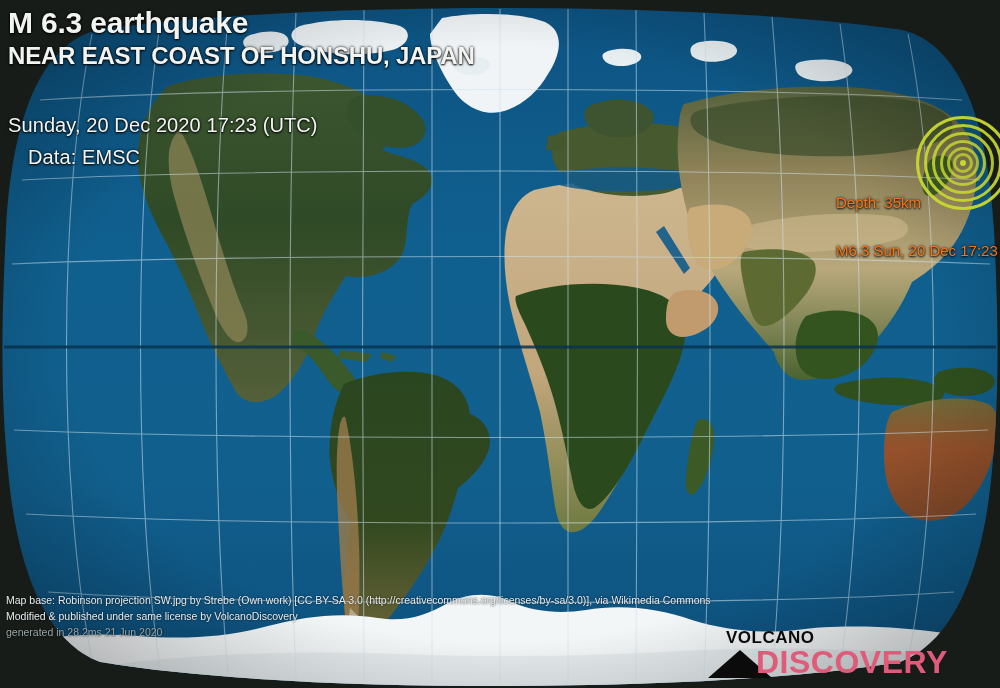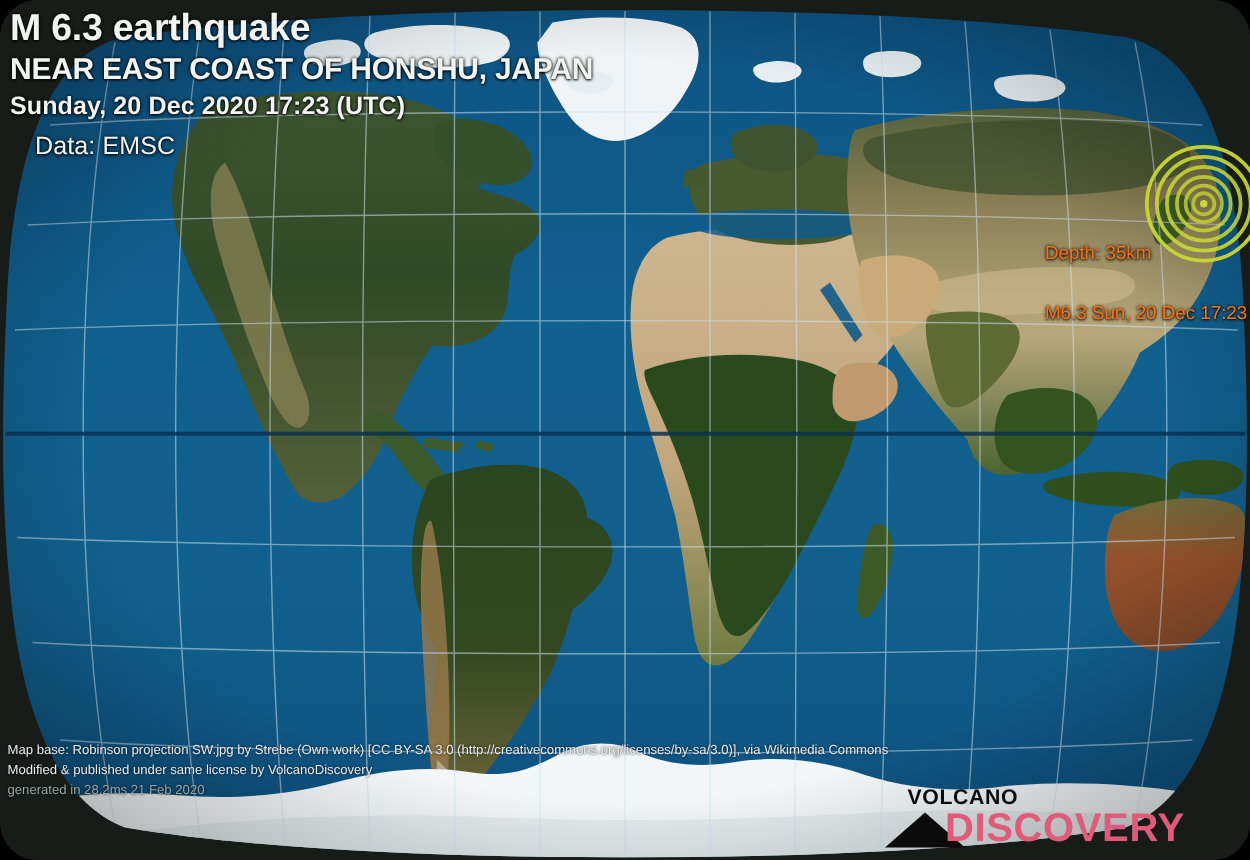--- a/index.html
+++ b/index.html
@@ -7,21 +7,20 @@
     padding: 0;
     background: #000;
   }
   #stage {
     position: relative;
     width: 1000px;
     height: 688px;
     overflow: hidden;
     background: #171c18;
     font-family: "Liberation Sans", sans-serif;
-    border-radius: 30px;
     -webkit-font-smoothing: antialiased;
   }
 
   
   #map-svg {
     position: absolute;
     left: 0; top: 0;
     width: 1000px;
     height: 688px;
     display: block;
@@ -58,22 +57,23 @@
   }
   #title-region {
     font-size: 24px;
     font-weight: bold;
     line-height: 27px;
     letter-spacing: -.2px;
     text-align: right;
   }
   #title-date {
     font-size: 20px;
-    font-weight: bold;
+    font-weight: normal;
     line-height: 32px;
+    margin-top: 40px;
   }
   #title-data {
     font-size: 20px;
     font-weight: normal;
     line-height: 32px;
     margin-left: 20px;
   }
 
   .quake-label {
     position: absolute;
@@ -462,21 +462,21 @@
     <div id="title-date">Sunday, 20 Dec 2020 17:23 (UTC)</div>
     <div id="title-data">Data: EMSC</div>
   </div>
 
   <div id="lbl-depth" class="quake-label">Depth: 35km</div>
   <div id="lbl-mag" class="quake-label">M6.3 Sun, 20 Dec 17:23</div>
 
   <div id="credits">
     <div class="line1">Map base: Robinson projection SW.jpg by Strebe (Own work) [CC BY-SA 3.0 (http://creativecommons.org/licenses/by-sa/3.0)], via Wikimedia Commons</div>
     <div class="line2">Modified &amp; published under same license by VolcanoDiscovery</div>
-    <div class="line3">generated in 28.2ms 21 Feb 2020</div>
+    <div class="line3">generated in 28.2ms 21 Jun 2020</div>
   </div>
 
   <div id="logo">
     <div class="volcano-mark"></div>
     <div class="volcano-word">VOLCANO</div>
     <div class="discovery-word">DISCOVERY</div>
   </div>
 
 </div>
 

